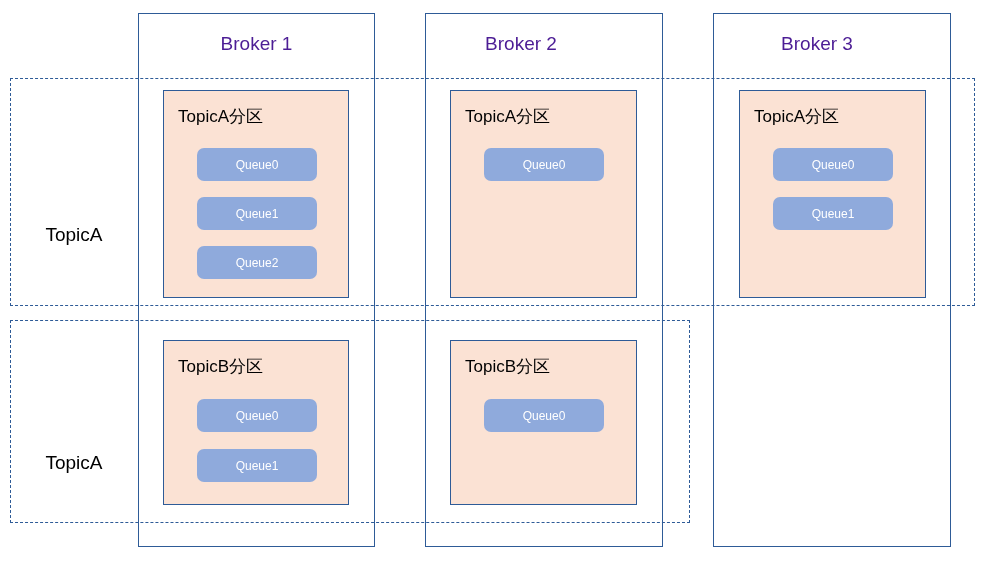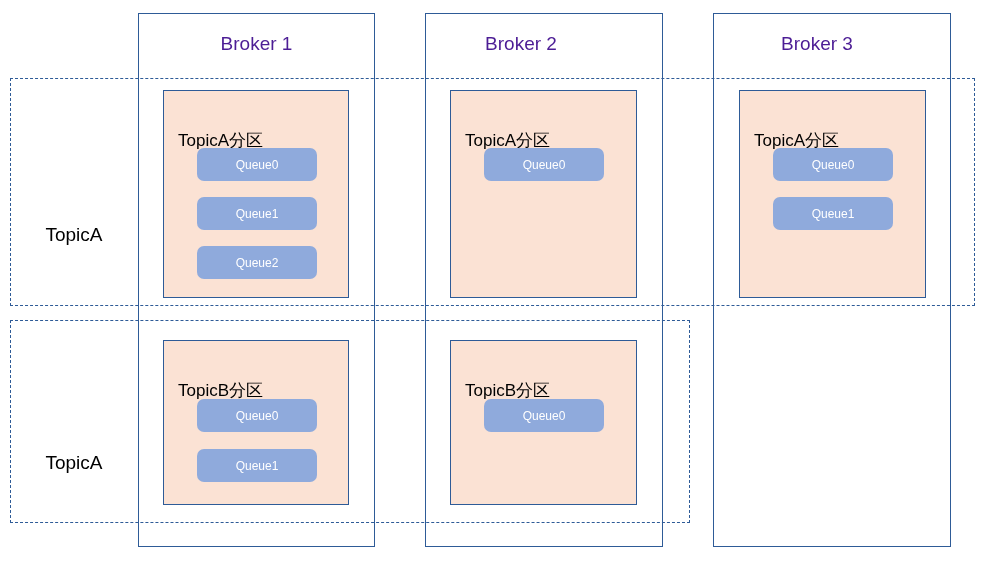--- a/index.html
+++ b/index.html
@@ -57,21 +57,20 @@
     border: 1px solid #2E5B97;
     box-sizing: border-box;
   }
   .partition-title {
     position: absolute;
     left: 14px;
     top: 14px;
     font-size: 17px;
     color: #000000;
     white-space: nowrap;
-    margin-top: 24px;
   }
 
   
   .queue-chip {
     position: absolute;
     background: #8FAADC;
     border-radius: 7px;
     color: #ffffff;
     font-size: 12px;
     display: flex;

